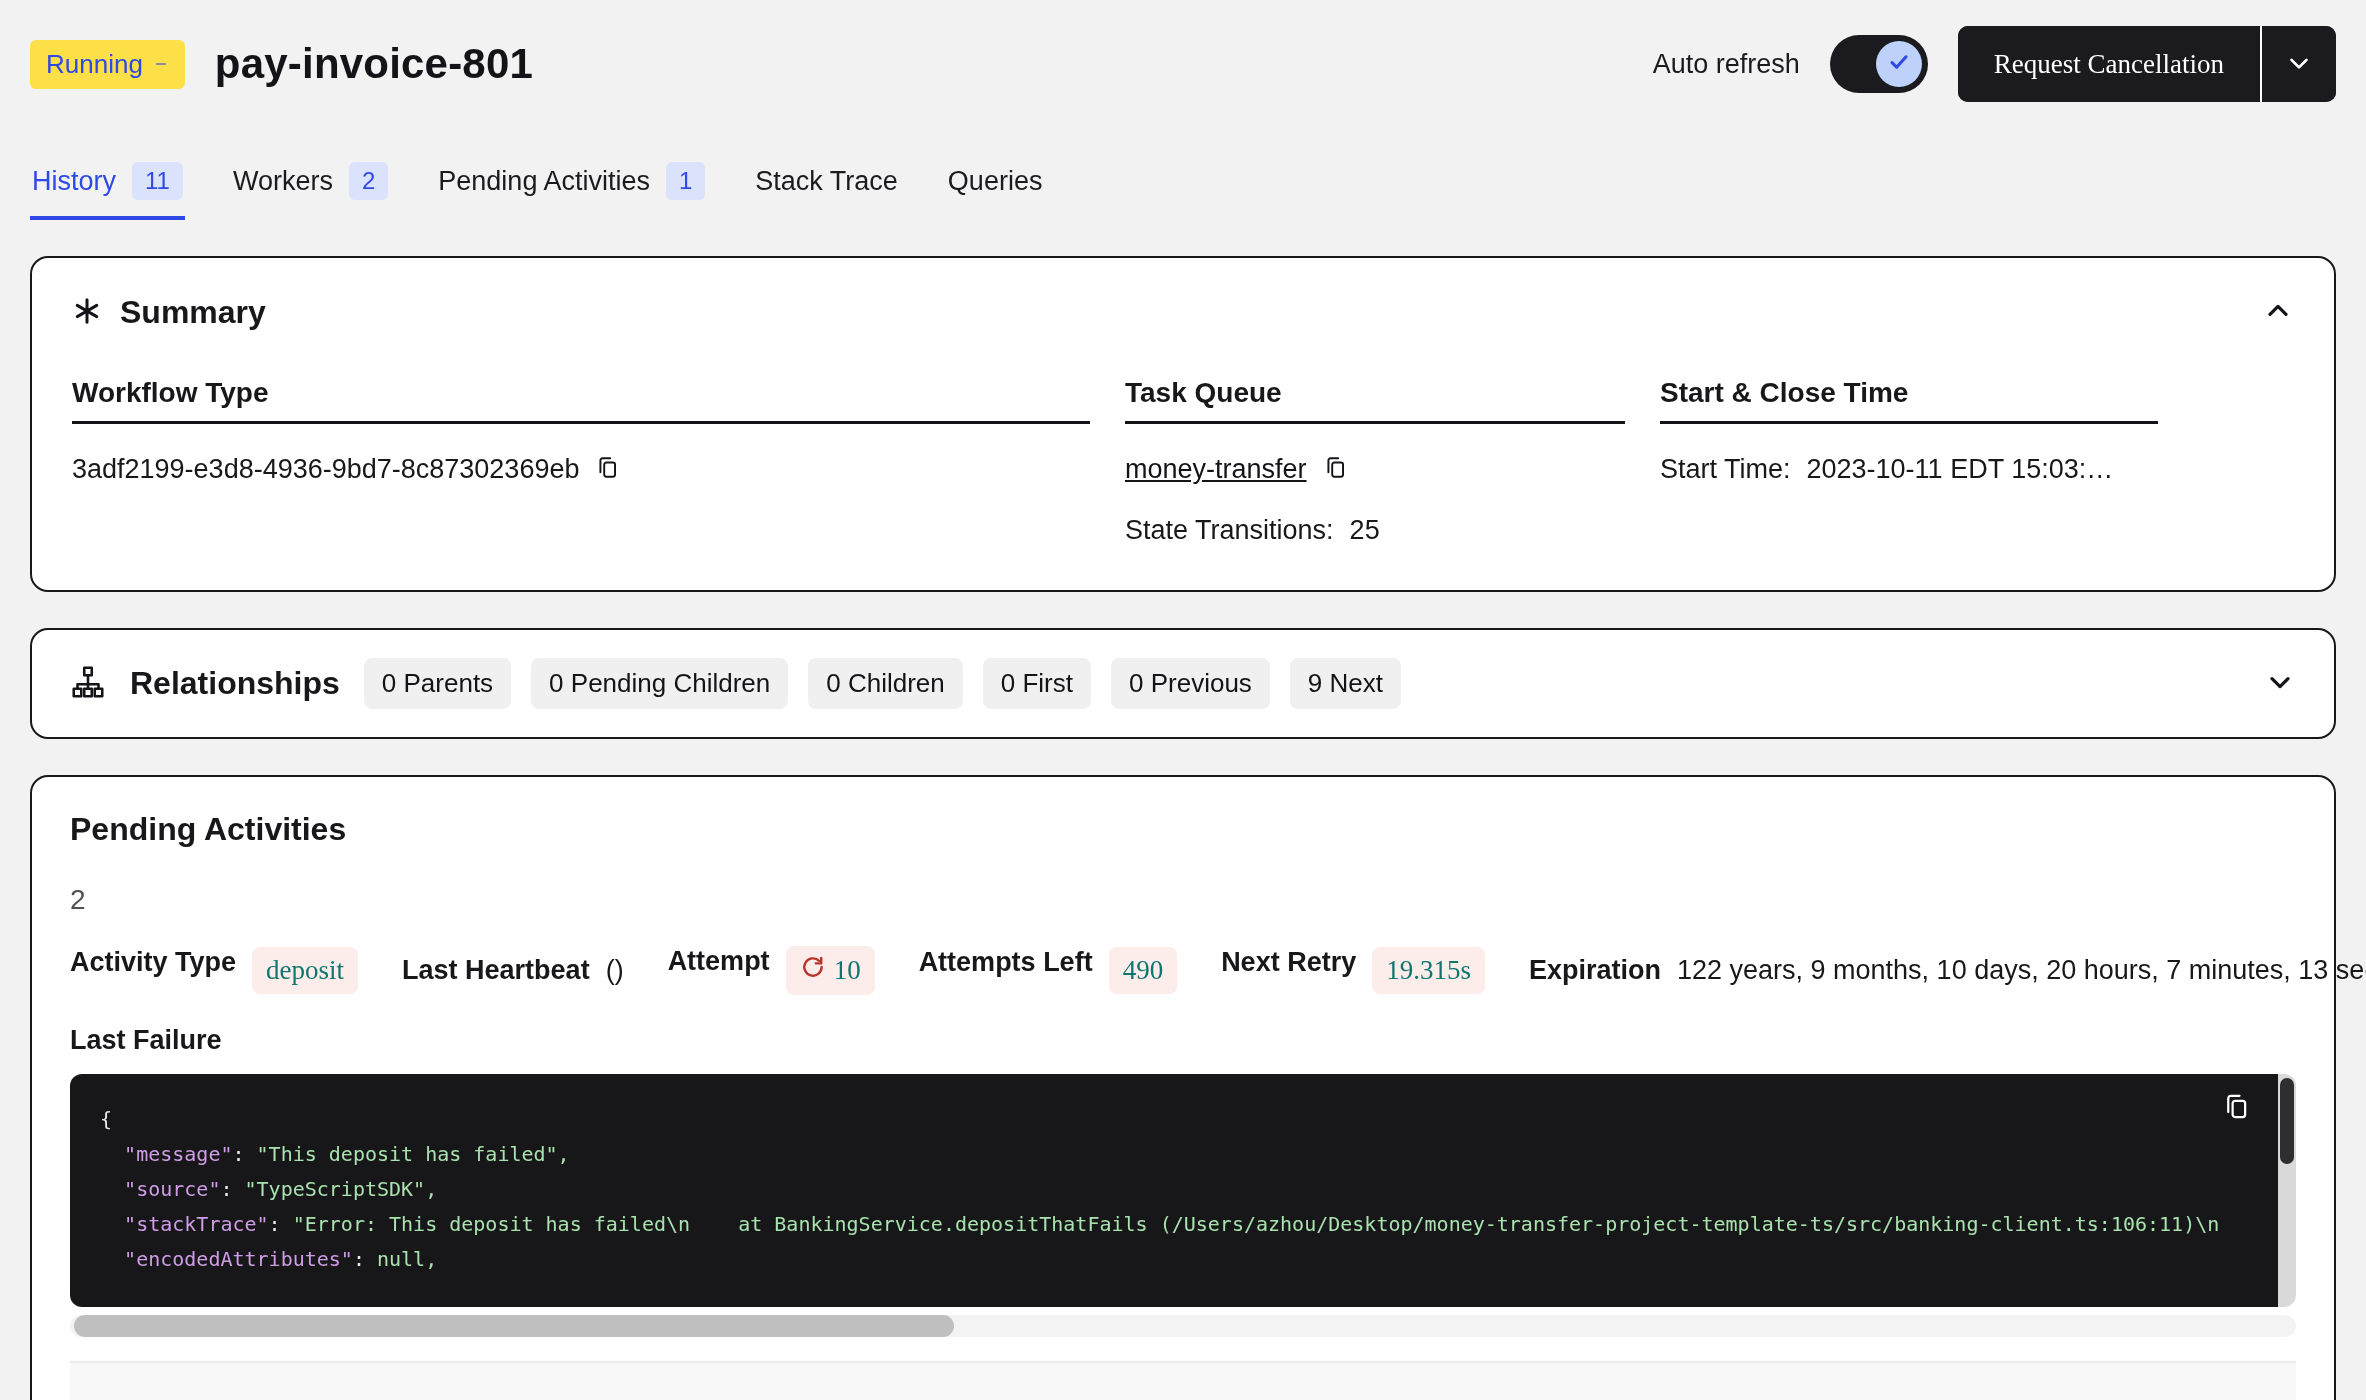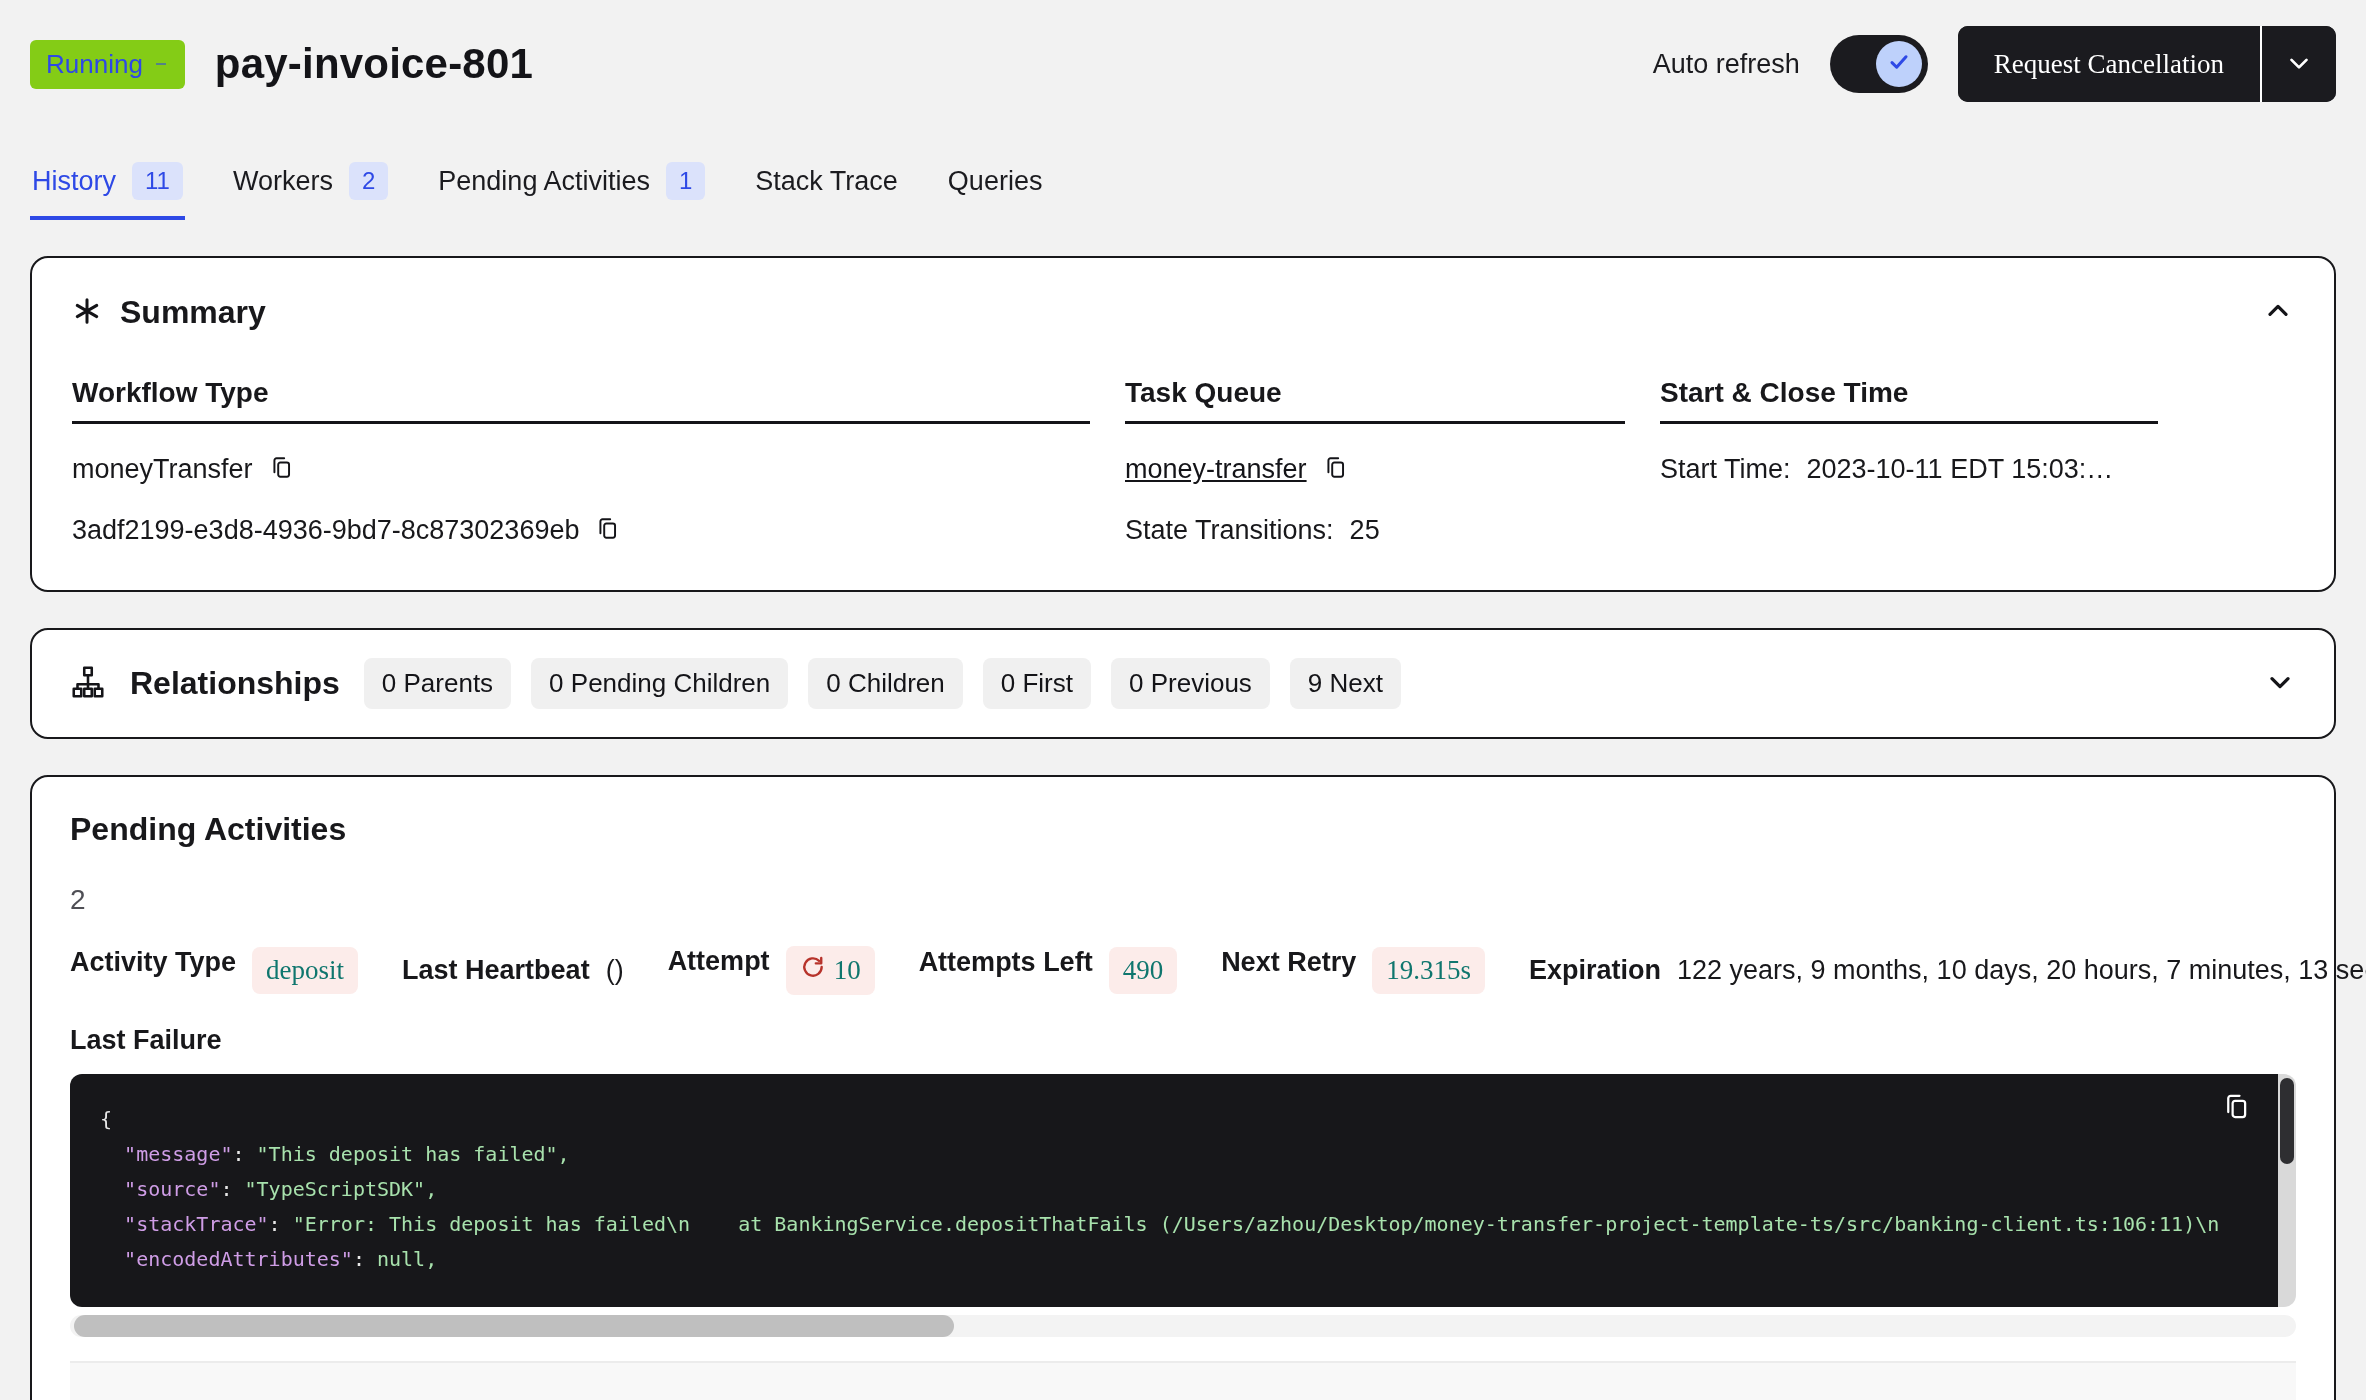--- a/index.html
+++ b/index.html
@@ -3,21 +3,21 @@
 <meta charset="utf-8">
 <style>
   * { margin:0; padding:0; box-sizing:border-box; }
   html,body { width:2366px; height:1400px; background:#f2f2f2; overflow:hidden;
     font-family:"Liberation Sans", sans-serif; color:#18181b; }
   .page { padding:26px 30px 0 30px; }
 
   
   .topbar { display:flex; align-items:center; }
   .status-badge { display:inline-flex; align-items:center; gap:10px;
-    background:#84cc16; color:#2e49e6; font-size:26px; font-weight:500;
+    background:#fde047; color:#2e49e6; font-size:26px; font-weight:500;
     padding:9px 16px; border-radius:6px; }
   .status-caret { opacity:.55; display:inline-flex; }
   .wf-title { font-size:42px; font-weight:700; letter-spacing:.2px; margin-left:30px; color:#141418; }
   .top-right { margin-left:auto; display:flex; align-items:center; gap:30px; }
   .auto-refresh-label { font-size:27px; color:#1b1b1f; }
   .toggle { width:98px; height:58px; border-radius:29px; background:#1b1b1f;
     position:relative; cursor:pointer; }
   .toggle .knob { position:absolute; right:6px; top:6px; width:46px; height:46px;
     border-radius:50%; background:#bed1fb; display:flex; align-items:center; justify-content:center; }
   .cancel-split { display:flex; background:#1b1b1f; border-radius:10px; overflow:hidden; height:76px; }
@@ -161,31 +161,20 @@
               <path d="M6 14.5l6-6 6 6"></path>
             </svg>
         </span>
       </span>
     </div>
 
     <div class="summary-cols">
 
       <div class="col-wide">
         <div class="col-header">Workflow Type</div>
-        <div class="detail-row">
-          <span>moneyTransfer</span>
-          <button class="copy-btn">
-            <span>
-              <svg width="26" height="26" viewBox="0 0 24 24" fill="none" stroke="#141418" stroke-width="1.8" stroke-linecap="round" stroke-linejoin="round">
-                  <rect x="8.5" y="7" width="10" height="13" rx="2"></rect>
-                  <path d="M5 16V5a2 2 0 0 1 2-2h7"></path>
-                </svg>
-            </span>
-          </button>
-        </div>
         <div class="detail-row">
           <span>3adf2199-e3d8-4936-9bd7-8c87302369eb</span>
           <button class="copy-btn">
             <span>
               <svg width="26" height="26" viewBox="0 0 24 24" fill="none" stroke="#141418" stroke-width="1.8" stroke-linecap="round" stroke-linejoin="round">
                   <rect x="8.5" y="7" width="10" height="13" rx="2"></rect>
                   <path d="M5 16V5a2 2 0 0 1 2-2h7"></path>
                 </svg>
             </span>
           </button>

